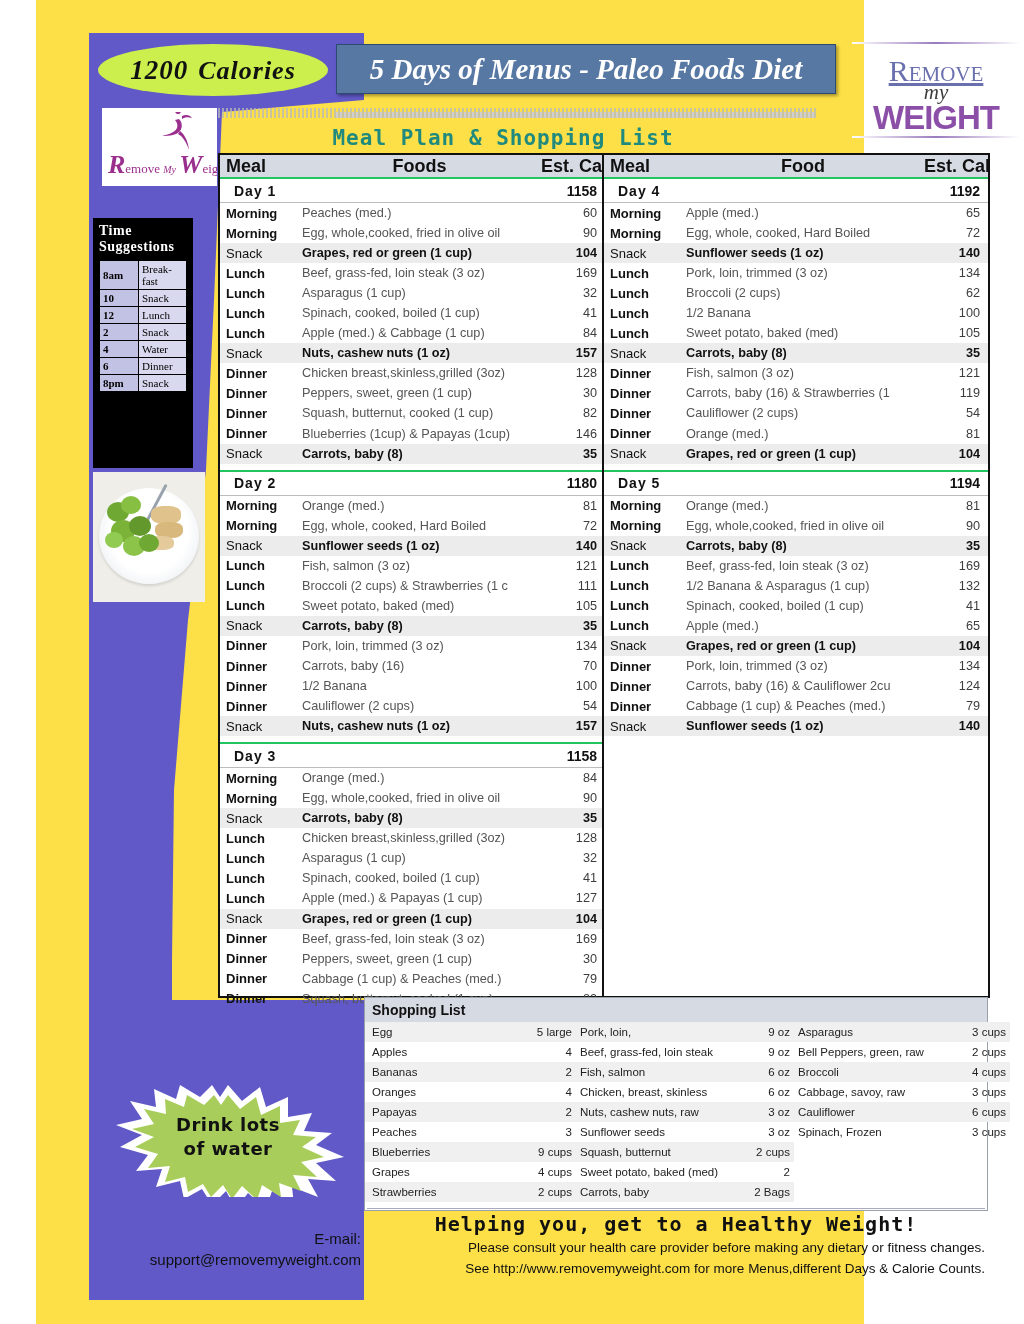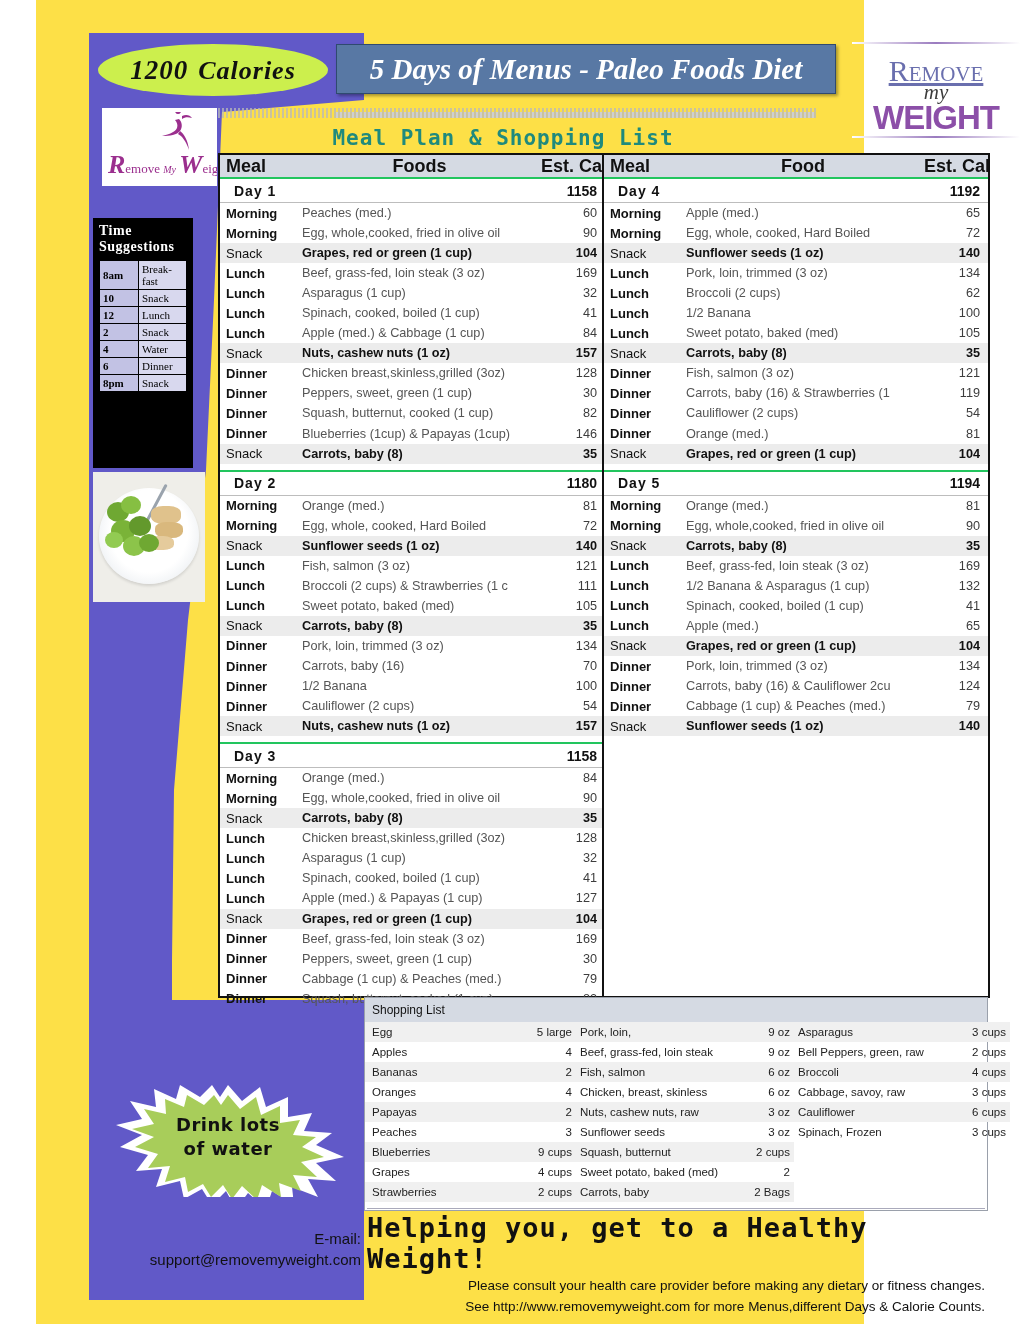--- a/index.html
+++ b/index.html
@@ -101,21 +101,21 @@
   tr.dayrow td{border-top:2px solid #22c55e;border-bottom:1px solid #bdbdbd;
         font-weight:bold;color:#111;font-size:14px;height:23px;}
   tr.dayrow td.daylabel{padding-left:14px;letter-spacing:1px;}
   tr.dayrow td.cal{font-size:14px;font-weight:bold;}
   tr.sep td{height:6px;border:none;background:#fff;}
 
   
   #shop{position:absolute;left:328px;top:997px;width:622px;height:212px;
         background:#fff;border:1px solid #9aa0ab;}
   #shop-hdr{background:#d5dae3;height:24px;display:flex;align-items:center;
-        padding-left:7px;font-weight:normal;font-size:12px;color:#111;}
+        padding-left:7px;font-weight:bold;font-size:14px;color:#111;}
   #shop-cols{display:flex;}
   .shop-col{padding:0;}
   .shop-col table{border-collapse:collapse;table-layout:fixed;}
   .shop-col td{font-size:11.5px;color:#222;height:20px;padding:0 4px;white-space:nowrap;
         overflow:hidden;}
   .shop-col td.n{text-align:left;}
   .shop-col td.q{text-align:right;width:52px;}
   .shop-col tr.alt td{background:#f0f0f0;}
   #sc1 table{width:202px;} #sc1 td.n{width:140px;padding-left:7px;}
   #sc2 table{width:207px;} #sc2 td.n{width:150px;}
@@ -129,22 +129,22 @@
         font-family:"DejaVu Sans",sans-serif;font-weight:bold;font-size:18px;color:#111;
         line-height:1.33;letter-spacing:.5px;}
 
   #email{position:absolute;left:57px;top:1228px;width:268px;text-align:right;
         font-size:15px;color:#111;line-height:1.42;padding-right:6px;}
   #email .e2{display:block;}
 
   
   #foot-line{position:absolute;left:331px;top:1208px;width:618px;height:1px;background:#aab;}
   #foot{position:absolute;left:331px;top:1212px;width:640px;}
-  #foot .h{font-family:"DejaVu Sans Mono",monospace;font-weight:bold;font-size:27px;
-        color:#111;text-align:left;letter-spacing:1px;width:618px;}
+  #foot .h{font-family:"DejaVu Sans Mono",monospace;font-weight:bold;font-size:20px;
+        color:#111;text-align:center;letter-spacing:1px;width:618px;}
   #foot .s{font-size:13.5px;color:#111;text-align:right;width:618px;line-height:1.42;
         margin-top:2px;}
 </style>
 </head>
 <body>
 
 <div id="page">
 
   <svg id="sidebar-shape" width="1024" height="1324" style="position:absolute;left:0;top:0;">
     <path d="M53,33 L328,33 L328,100 L186,112 L178,300 L170,470 L152,620 L138,790

